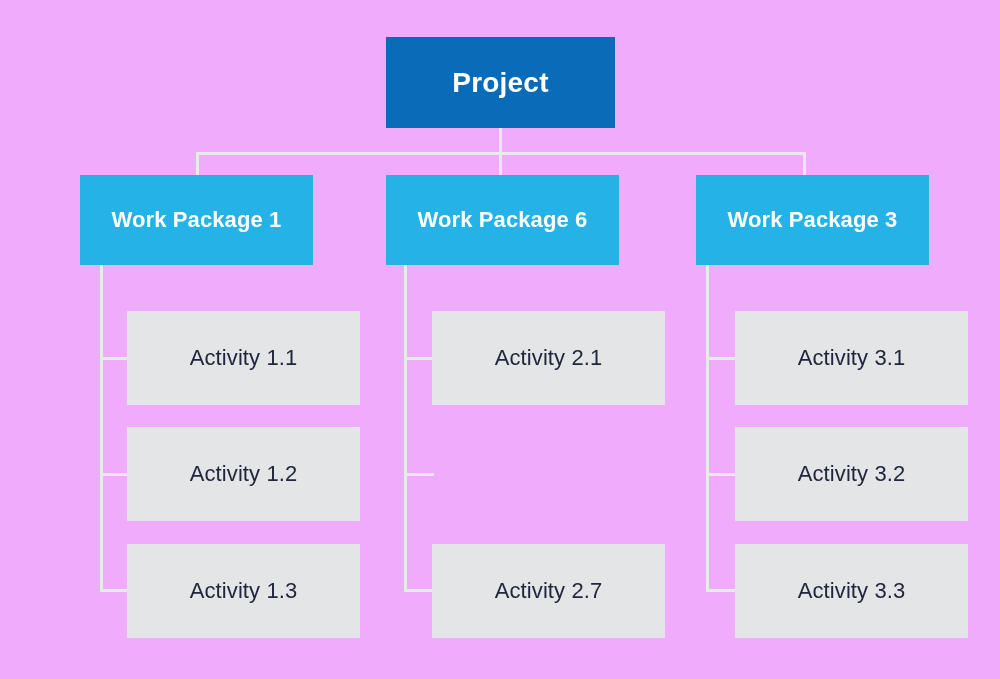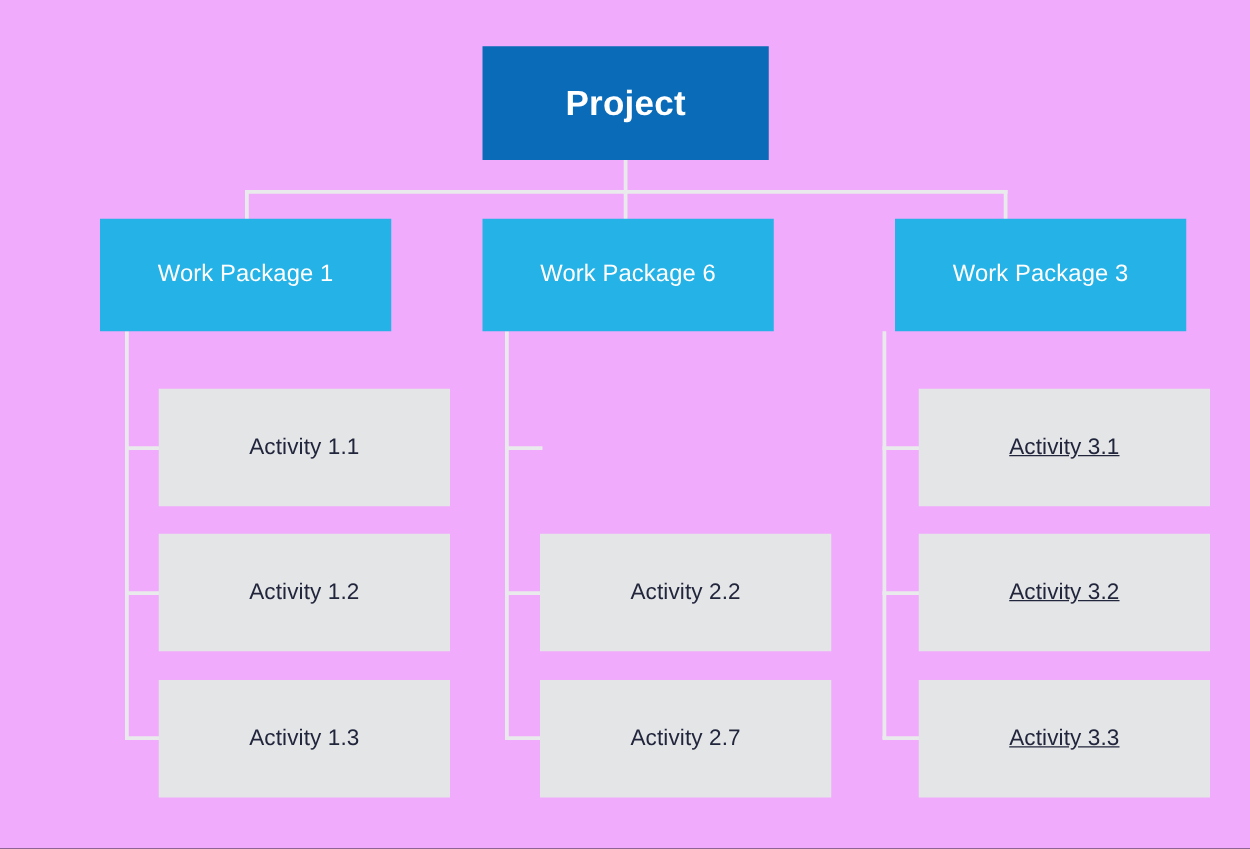--- a/index.html
+++ b/index.html
@@ -46,41 +46,41 @@
     letter-spacing: 0.2px;
   }
 
   
   .node-wp {
     top: 175px;
     width: 233px;
     height: 90px;
     background: #25b2e6;
     color: #ffffff;
-    font-size: 19px;
-    font-weight: normal;
+    font-size: 22px;
+    font-weight: bold;
     letter-spacing: 0.1px;
   }
   .wp-col-0 { left: 80px; }
   .wp-col-1 { left: 386px; }
-  .wp-col-2 { left: 716px; text-align: center; }
+  .wp-col-2 { left: 696px; text-align: center; }
 
   
   .node-act {
     width: 233px;
     height: 94px;
     background: #e4e5e7;
     color: #22263c;
-    font-size: 18px;
+    font-size: 22px;
     font-weight: normal;
     letter-spacing: 0.1px;
   }
   .act-col-0 { left: 127px; }
   .act-col-1 { left: 432px; }
-  .act-col-2 { left: 735px; text-decoration: underline; }
+  .act-col-2 { left: 735px; }
   .act-row-0 { top: 311px; }
   .act-row-1 { top: 427px; }
   .act-row-2 { top: 544px; }
 
   
   .conn {
     position: absolute;
     background: #e9eaec;
   }
   .conn-v { width: 3px; }
@@ -154,22 +154,22 @@
   <div class="node node-act act-col-0 act-row-0">
     <span>Activity 1.1</span>
   </div>
   <div class="node node-act act-col-0 act-row-1">
     <span>Activity 1.2</span>
   </div>
   <div class="node node-act act-col-0 act-row-2">
     <span>Activity 1.3</span>
   </div>
 
-  <div class="node node-act act-col-1 act-row-1">
-    <span>Activity 2.2</span>
+  <div class="node node-act act-col-1 act-row-0">
+    <span>Activity 2.1</span>
   </div>
   <div class="node node-act act-col-1 act-row-2">
     <span>Activity 2.7</span>
   </div>
 
   <div class="node node-act act-col-2 act-row-0">
     <span>Activity 3.1</span>
   </div>
   <div class="node node-act act-col-2 act-row-1">
     <span>Activity 3.2</span>

